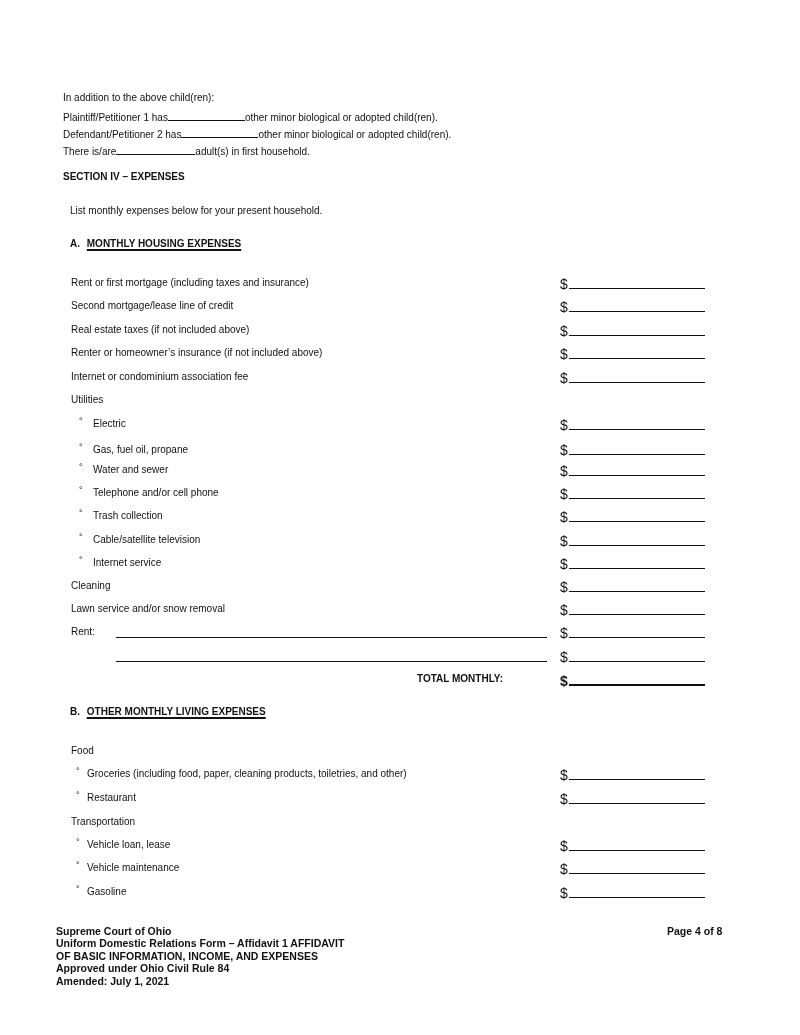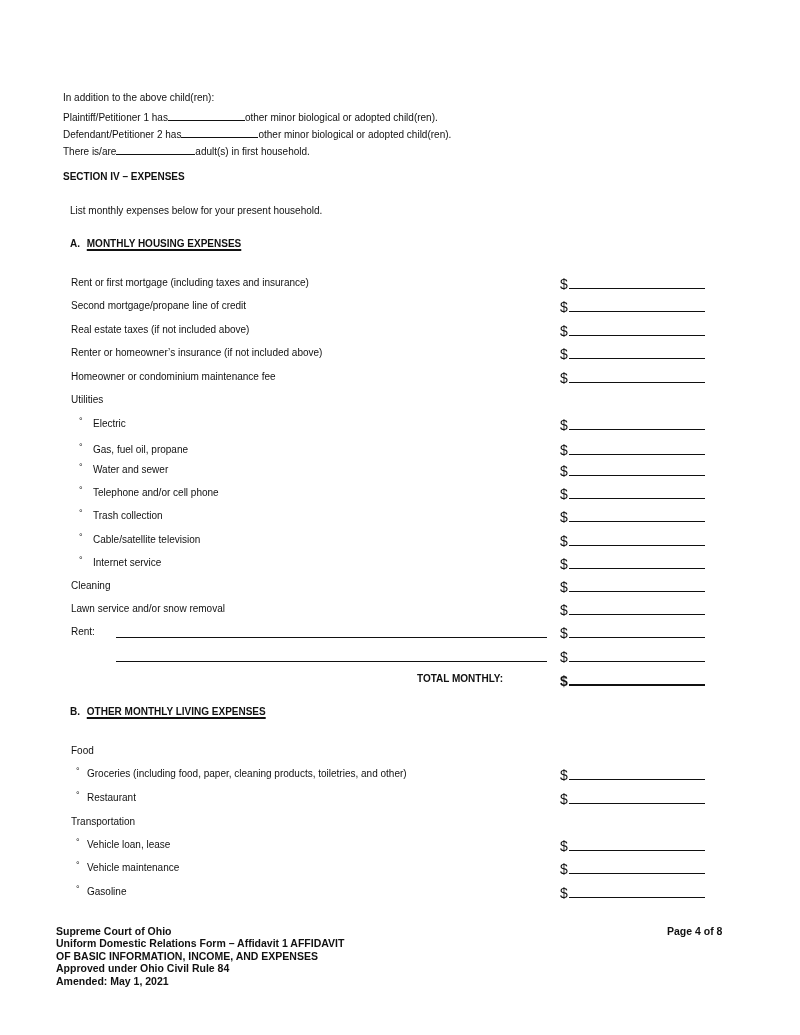--- a/index.html
+++ b/index.html
@@ -42,30 +42,30 @@
 <div class="abs t" style="left:70px; top:203px;">List monthly expenses below for your present household.</div>
 
 <div class="abs t bold" style="left:70px; top:236px;">
   <span>A.</span>
   <span class="uline" style="margin-left:4px;">MONTHLY HOUSING EXPENSES</span>
 </div>
 
 <div class="abs t" style="left:71px; top:275px;">Rent or first mortgage (including taxes and insurance)</div>
 <div class="dollar" style="top:275px;"><span>$</span><span class="blank"></span></div>
 
-<div class="abs t" style="left:71px; top:298px;">Second mortgage/propane line of credit</div>
+<div class="abs t" style="left:71px; top:298px;">Second mortgage/lease line of credit</div>
 <div class="dollar" style="top:298px;"><span>$</span><span class="blank"></span></div>
 
 <div class="abs t" style="left:71px; top:322px;">Real estate taxes (if not included above)</div>
 <div class="dollar" style="top:322px;"><span>$</span><span class="blank"></span></div>
 
 <div class="abs t" style="left:71px; top:345px;">Renter or homeowner’s insurance (if not included above)</div>
 <div class="dollar" style="top:345px;"><span>$</span><span class="blank"></span></div>
 
-<div class="abs t" style="left:71px; top:369px;">Homeowner or condominium maintenance fee</div>
+<div class="abs t" style="left:71px; top:369px;">Internet or condominium association fee</div>
 <div class="dollar" style="top:369px;"><span>$</span><span class="blank"></span></div>
 
 <div class="abs t" style="left:71px; top:392px;">Utilities</div>
 
 <div class="bullet" style="left:79px; top:416px;">°</div>
 <div class="abs t" style="left:93px; top:416px;">Electric</div>
 <div class="dollar" style="top:416px;"><span>$</span><span class="blank"></span></div>
 
 <div class="bullet" style="left:79px; top:442px;">°</div>
 <div class="abs t" style="left:93px; top:442px;">Gas, fuel oil, propane</div>
@@ -133,14 +133,14 @@
 <div class="dollar" style="top:860px;"><span>$</span><span class="blank"></span></div>
 
 <div class="bullet" style="left:76px; top:884px;">°</div>
 <div class="abs t" style="left:87px; top:884px;">Gasoline</div>
 <div class="dollar" style="top:884px;"><span>$</span><span class="blank"></span></div>
 
 <div class="abs footer" style="left:56px; top:925px;">Supreme Court of Ohio</div>
 <div class="abs footer" style="left:56px; top:937px;">Uniform Domestic Relations Form – Affidavit 1 AFFIDAVIT</div>
 <div class="abs footer" style="left:56px; top:950px;">OF BASIC INFORMATION, INCOME, AND EXPENSES</div>
 <div class="abs footer" style="left:56px; top:962px;">Approved under Ohio Civil Rule 84</div>
-<div class="abs footer" style="left:56px; top:975px;">Amended: May 1, 2021</div>
+<div class="abs footer" style="left:56px; top:975px;">Amended: July 1, 2021</div>
 <div class="abs footer" style="left:667px; top:925px;">Page 4 of 8</div>
 
 </body></html>

